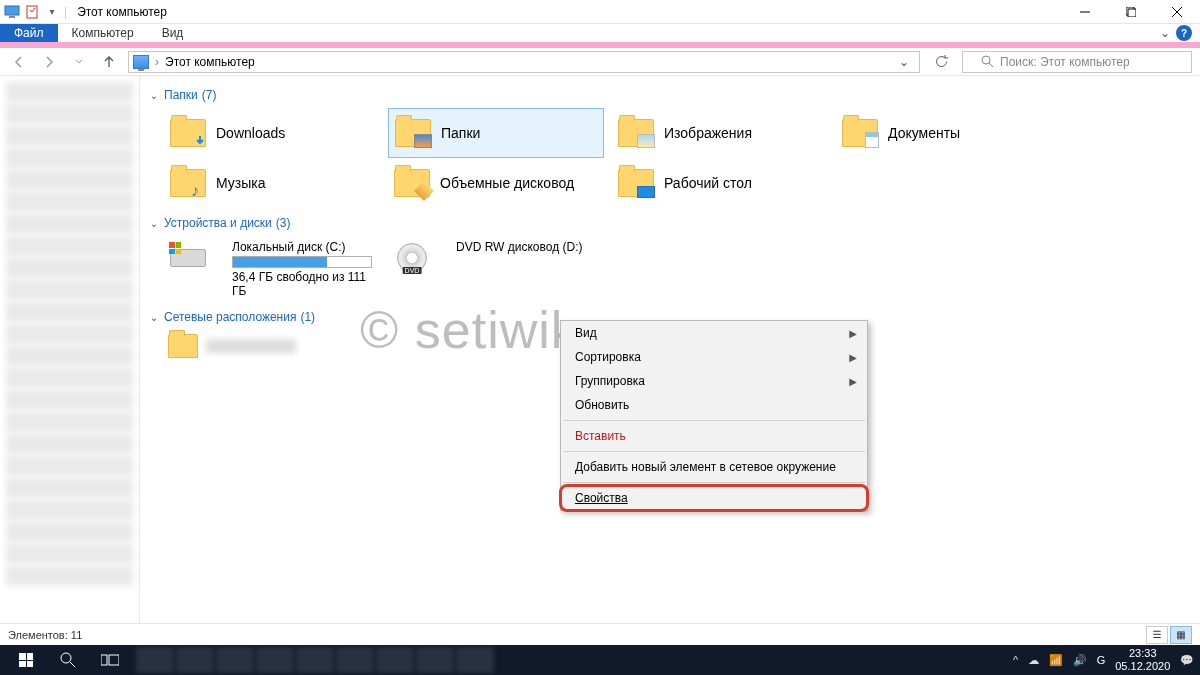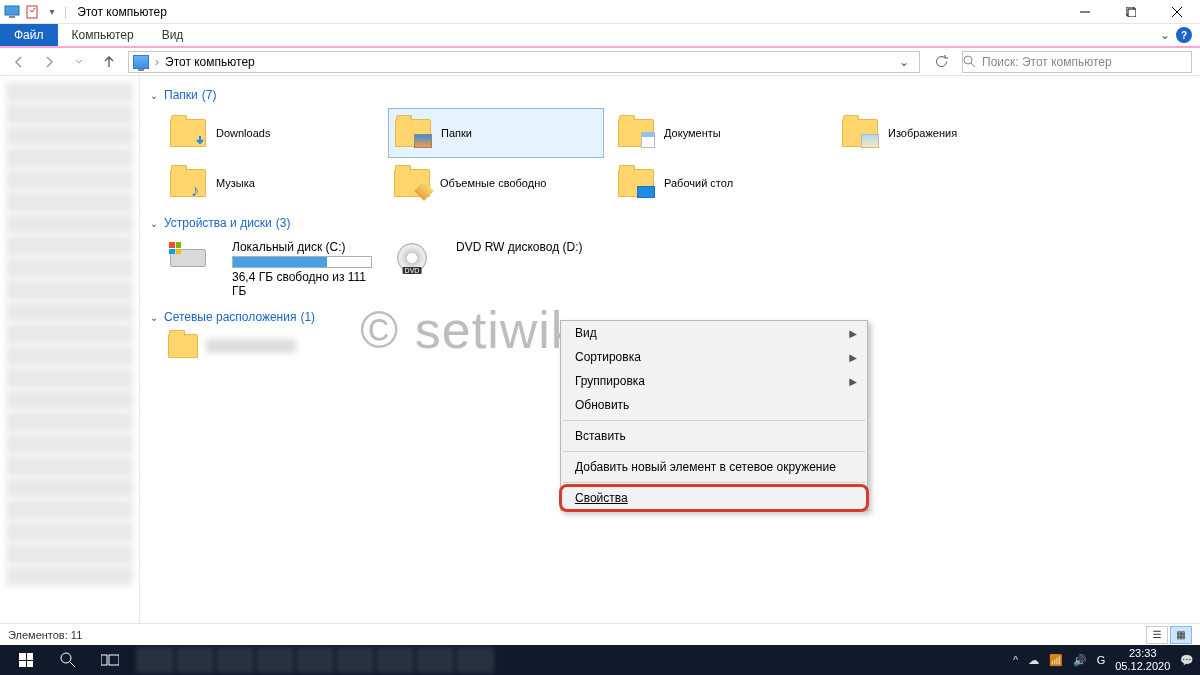--- a/index.html
+++ b/index.html
@@ -7,54 +7,54 @@
 
 
 .titlebar { height: 24px; display: flex; align-items: center; background: #fff; border-bottom: 1px solid #e5e5e5; }
 .titlebar .qat { display: flex; align-items: center; gap: 4px; padding: 0 4px; }
 .titlebar .qat-icon { width: 16px; height: 16px; display: flex; align-items: center; justify-content: center; font-size: 10px; }
 .titlebar .app-title { margin-left: 10px; font-size: 12px; }
 .titlebar .win-controls { margin-left: auto; display: flex; }
 .titlebar .win-btn { width: 46px; height: 24px; display: flex; align-items: center; justify-content: center; font-size: 12px; color: #000; }
 
 
-.ribbon { height: 24px; display: flex; align-items: stretch; background: #fff; border-bottom: 2px solid #f9a8d4; }
+.ribbon { height: 24px; display: flex; align-items: stretch; background: #fff; border-bottom: 6px solid #f9a8d4; }
 .ribbon .tab { padding: 0 14px; display: flex; align-items: center; font-size: 12px; color: #333; }
 .ribbon .tab.file { background: #1a66c4; color: #fff; }
 .ribbon .ribbon-right { margin-left: auto; display: flex; align-items: center; gap: 6px; padding-right: 8px; color: #555; }
 .ribbon .help-icon { width: 16px; height: 16px; border-radius: 50%; background: #1a66c4; color: #fff; display: flex; align-items: center; justify-content: center; font-size: 10px; font-weight: bold; }
 
 
 .navbar { height: 28px; display: flex; align-items: center; gap: 8px; padding: 0 8px; border-bottom: 1px solid #e5e5e5; }
 .nav-btn { width: 22px; height: 22px; display: flex; align-items: center; justify-content: center; color: #9b9b9b; font-size: 14px; }
 .nav-btn.small svg { width: 10px; height: 10px; }
 .address { flex: 1; height: 22px; border: 1px solid #c8c8c8; display: flex; align-items: center; padding: 0 4px; gap: 6px; }
 .address .pc-icon { width: 16px; height: 14px; background: linear-gradient(#66b2ff,#3a8ee6); border: 1px solid #3a7bbf; position: relative; }
 .address .pc-icon::after { content:""; position: absolute; bottom:-3px; left:4px; width:6px; height:2px; background:#888; }
 .address .crumb { font-size: 12px; color: #000; }
 .address .crumb-sep { color: #888; }
 .address-controls { display: flex; gap: 6px; padding: 0 6px; color: #555; align-items: center; }
-.search { width: 230px; height: 22px; border: 1px solid #c8c8c8; display: flex; align-items: center; padding: 0 0; gap: 6px; color: #888; }
+.search { width: 230px; height: 22px; border: 1px solid #c8c8c8; display: flex; align-items: center; padding: 0 18px; gap: 6px; color: #888; }
 .search input { border: none; outline: none; flex: 1; font-size: 12px; color: #000; }
 .search input::placeholder { color: #888; }
 
 
 .workspace { display: flex; height: calc(100% - 24px - 24px - 28px - 22px - 30px); }
 .sidebar { width: 140px; border-right: 1px solid #e8e8e8; padding: 4px 0; }
 .sidebar .blur-row { height: 20px; margin: 2px 6px; background: #e0e0e0; filter: blur(3px); opacity: 0.7; }
 .content { flex: 1; padding: 4px 8px 8px 8px; overflow: auto; position: relative; }
 
 .group-header { display: flex; align-items: center; gap: 4px; color: #1a66c4; font-size: 12px; margin: 8px 0 6px 0; }
 .group-header .chev { font-size: 10px; color: #555; width: 12px; text-align: center; }
 
 .item-grid { display: flex; flex-wrap: wrap; gap: 0 8px; margin-left: 16px; }
 .tile { width: 216px; height: 50px; display: flex; align-items: center; gap: 8px; padding: 4px; }
 .tile.selected { border: 1px solid #8db9e8; background: #e5f3ff; }
 .tile .tile-icon { width: 40px; height: 40px; flex-shrink: 0; display: flex; align-items: center; justify-content: center; }
-.tile .tile-text { font-size: 11px; line-height: 1.3; }
+.tile .tile-text { font-size: 14px; line-height: 1.3; }
 
 .folder-ico { width: 36px; height: 28px; background: #ffd66e; border-radius: 2px 2px 0 0; position: relative; border: 1px solid #e6b94a; }
 .folder-ico::before { content:""; position:absolute; top:-5px; left:0; width:14px; height:5px; background:#ffd66e; border:1px solid #e6b94a; border-bottom:none; border-radius:2px 2px 0 0;}
 .folder-ico .badge { position: absolute; bottom: -2px; right: -2px; }
 .badge.down { width: 14px; height: 14px; }
 .badge.music { width: 16px; height: 16px; color: #2b7ed8; font-size: 16px; }
 .badge.video { width: 18px; height: 14px; background: linear-gradient(#3a8ee6,#ff9b3a); border:1px solid #888;}
 .badge.doc { width: 14px; height: 16px; background: #fff; border:1px solid #bbb; box-shadow: inset 0 4px 0 #8ac3ff;}
 .badge.img { width: 18px; height: 14px; background: linear-gradient(#a9d8ff,#ffe9a9); border:1px solid #bbb;}
 .badge.desk { width: 18px; height: 12px; background: #1a8ee6; border:1px solid #2b6db2;}
@@ -75,21 +75,21 @@
 .net-item { display:flex; align-items:center; gap:8px; margin-left:16px; padding:4px; }
 .net-item .folder-ico { width:30px; height:24px; }
 .net-item .blur-text { width:90px; height:14px; background:#ddd; filter:blur(3px);}
 
 
 .watermark { position: absolute; top: 300px; left: 360px; font-size: 52px; color: #888; opacity: 0.55; font-family: Arial; pointer-events:none; letter-spacing:1px;}
 
 
 .ctx-menu { position: absolute; top: 320px; left: 560px; width: 308px; background:#f2f2f2; border:1px solid #b8b8b8; box-shadow: 3px 3px 6px rgba(0,0,0,0.25); font-size:12px; z-index: 10;}
 .ctx-item { padding: 5px 28px 5px 14px; position: relative; color:#000; }
-.ctx-item.disabled { color:#000000; }
+.ctx-item.disabled { color:#b91c1c; }
 .ctx-item .submenu-arrow { position:absolute; right:10px; top:50%; transform:translateY(-50%); color:#555; font-size:10px;}
 .ctx-item .shortcut { position:absolute; right:14px; top:50%; transform:translateY(-50%); color:#000; font-size:12px;}
 .ctx-sep { height:1px; background:#cfcfcf; margin:3px 2px; }
 .ctx-item.highlighted { outline: 3px solid #d83a2b; outline-offset: -1px; border-radius:6px;text-decoration:underline; }
 
 
 .statusbar { height: 22px; border-top: 1px solid #e5e5e5; display:flex; align-items:center; padding:0 8px; font-size:11px; color:#333; background:#fff;}
 .statusbar .views { margin-left:auto; display:flex; gap:2px;}
 .view-btn { width:22px; height:18px; border:1px solid #ccc; display:flex; align-items:center; justify-content:center; font-size:10px;}
 .view-btn.active { background:#cce6ff; border-color:#8db9e8;}
@@ -255,48 +255,48 @@
         <div class="tile-icon">
             <div class="folder-ico">
               <span class="badge video"></span>
             </div>
           </div>
         <div class="tile-text">Папки</div>
       </div>
       <div class="tile">
         <div class="tile-icon">
             <div class="folder-ico">
+              <span class="badge img"></span>
+            </div>
+          </div>
+        <div class="tile-text">Изображения</div>
+      </div>
+      <div class="tile">
+        <div class="tile-icon">
+            <div class="folder-ico">
               <span class="badge doc"></span>
             </div>
           </div>
         <div class="tile-text">Документы</div>
       </div>
       <div class="tile">
         <div class="tile-icon">
             <div class="folder-ico">
-              <span class="badge img"></span>
-            </div>
-          </div>
-        <div class="tile-text">Изображения</div>
-      </div>
-      <div class="tile">
-        <div class="tile-icon">
-            <div class="folder-ico">
               <span class="badge music">♪</span>
             </div>
           </div>
         <div class="tile-text">Музыка</div>
       </div>
       <div class="tile">
         <div class="tile-icon">
             <div class="folder-ico">
               <span class="badge obj"></span>
             </div>
           </div>
-        <div class="tile-text">Объемные свободно</div>
+        <div class="tile-text">Объемные дисковод</div>
       </div>
       <div class="tile">
         <div class="tile-icon">
             <div class="folder-ico">
               <span class="badge desk"></span>
             </div>
           </div>
         <div class="tile-text">Рабочий стол</div>
       </div>
     </div>

